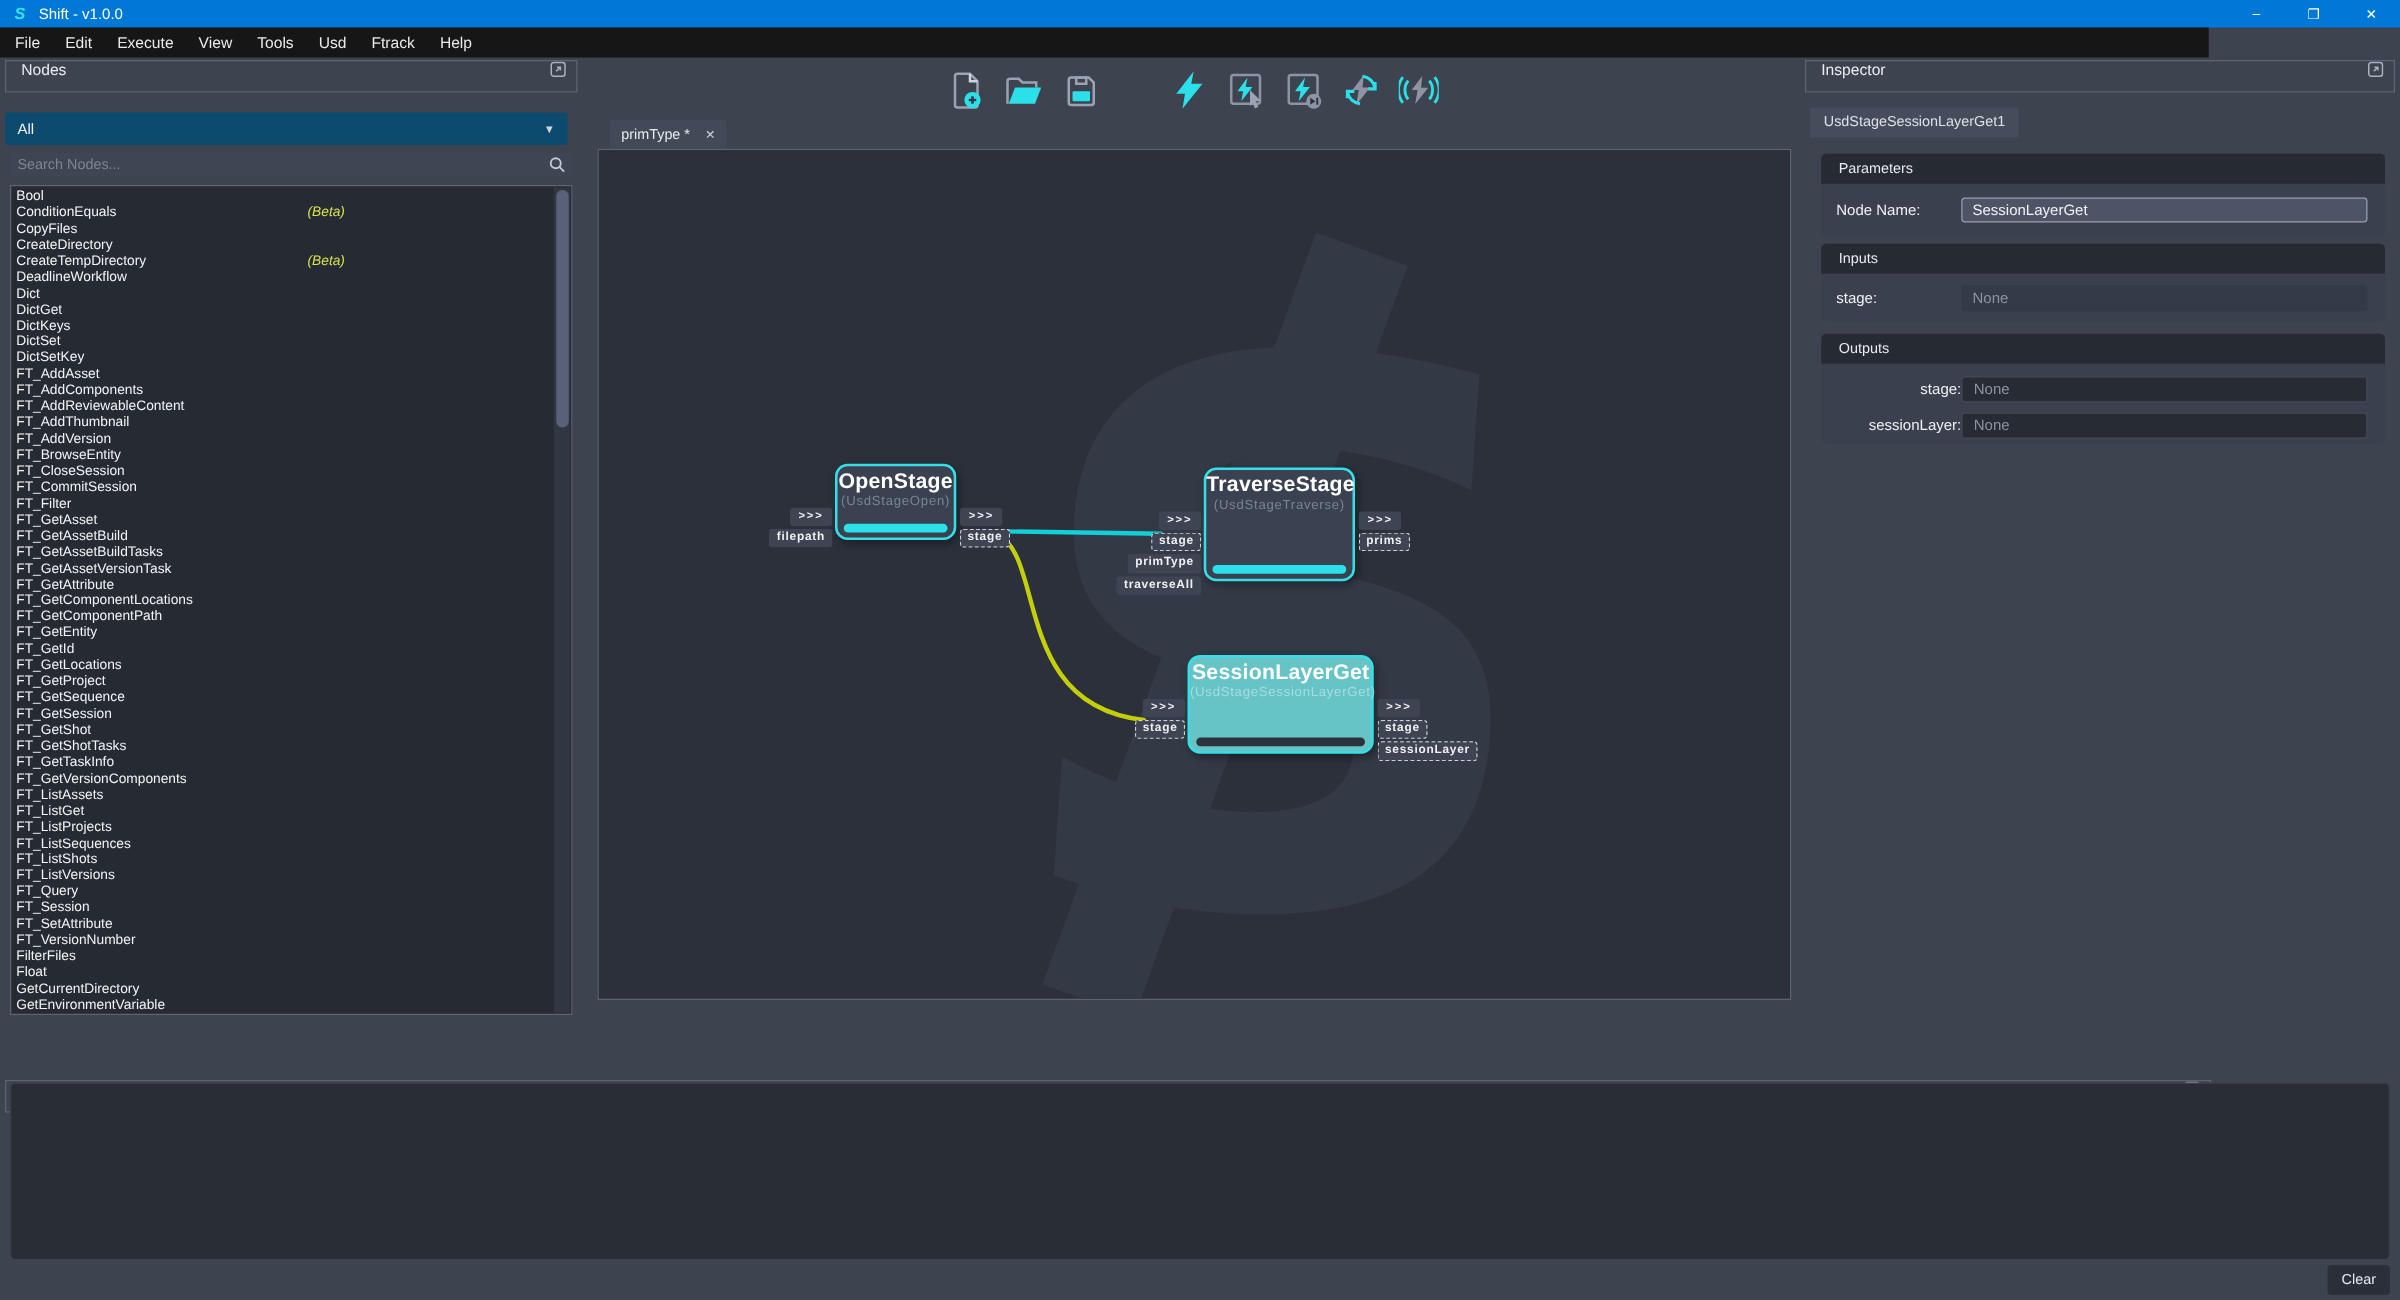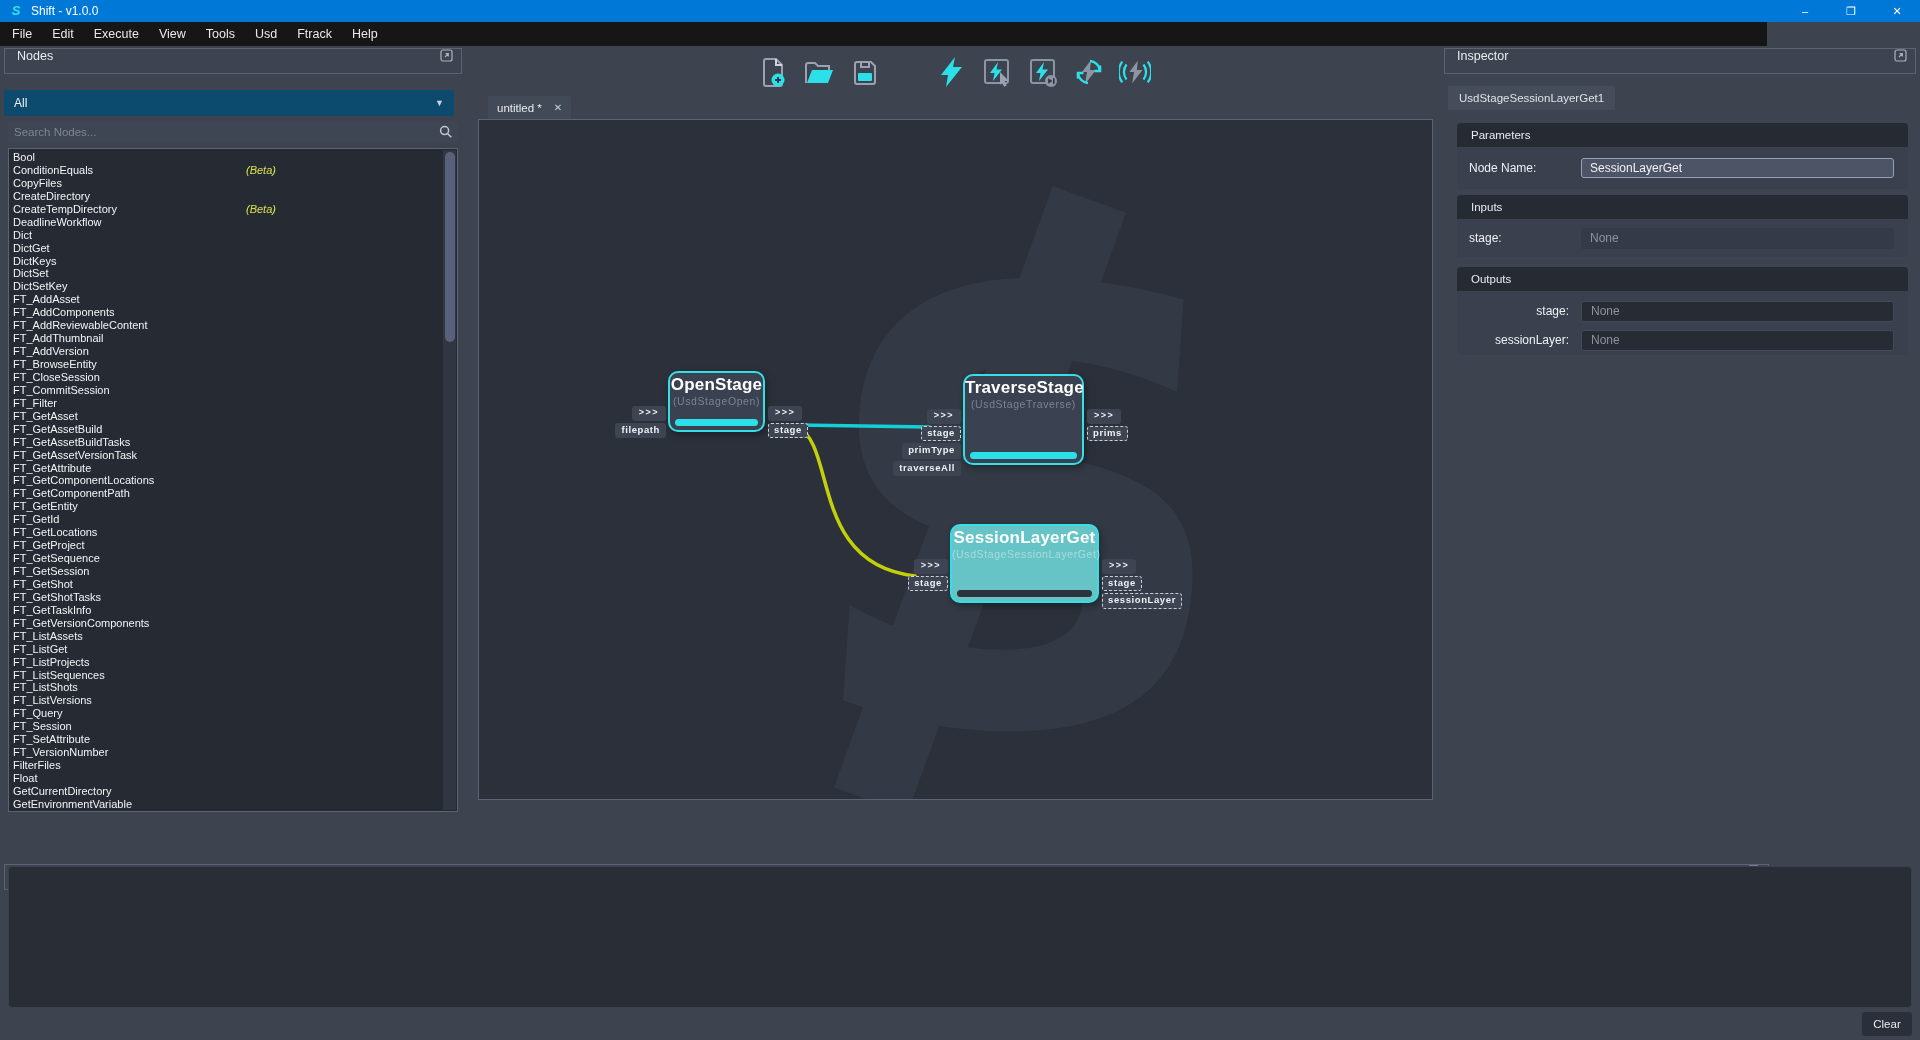--- a/index.html
+++ b/index.html
@@ -93,21 +93,21 @@
   .inspector-header { left:1444px; top:48px; width:472px; }
   .insp-node-id { position:absolute; left:1448px; top:86px; height:24px; background:#454c5a;
                   color:#dde1e7; font-size:11.5px; display:flex; align-items:center;
                   padding:0 11px; border-radius:1px; }
   .section { position:absolute; left:1457px; width:451px; background:#3a404d; border-radius:4px; }
   .section .sec-title { height:24px; background:#262a33; border-radius:4px 4px 0 0; color:#e8ebf0;
                         font-size:11.5px; display:flex; align-items:center; padding:0 14px; }
   .sec-params { top:123px; height:66px; }
   .sec-inputs { top:195px; height:62px; }
   .sec-outputs { top:267px; height:88px; }
-  .frow { display:grid; grid-template-columns:100px 1fr; gap:12px; align-items:center;
+  .frow { display:grid; grid-template-columns:100px 1fr; gap:0; align-items:center;
           padding:0 14px 0 12px; }
   .frow .flabel { color:#eef0f4; font-size:12px; white-space:nowrap; }
   .sec-outputs .flabel { text-align:right; }
   .name-input { height:20px; background:#4c5465; border:1px solid #97a0b0; border-radius:3px;
                 color:#f0f2f6; font-size:12px; padding:0 8px; width:100%;
                 font-family:"Liberation Sans",sans-serif; outline:none; }
   .ro-field { height:21px; border-radius:3px; color:#8d939e; font-size:12px; display:flex;
               align-items:center; padding:0 9px; }
   .ro-field.mid { background:#343a47; }
   .ro-field.dark { background:#262b34; border:1px solid #434a57; }
@@ -279,21 +279,21 @@
       <path d="M20,4 L11,16 h5 L14,28 L25,14 h-6 Z" fill="#8d95a5"></path>
       <path d="M8,8 a13,13 0 0 0 0,16" fill="none" stroke="#2be0e8" stroke-width="2.4"></path>
       <path d="M3.5,5 a18,18 0 0 0 0,22" fill="none" stroke="#2be0e8" stroke-width="2.4"></path>
       <path d="M26,8 a13,13 0 0 1 0,16" fill="none" stroke="#2be0e8" stroke-width="2.4"></path>
       <path d="M30.5,5 a18,18 0 0 1 0,22" fill="none" stroke="#2be0e8" stroke-width="2.4"></path>
     </svg>
   </div>
 </div>
 
 <div class="tab">
-  <span>untitled *</span>
+  <span>primType *</span>
   <span class="close">✕</span>
 </div>
 
 <div class="canvas">
   <div class="watermark-slash"></div>
   <div class="watermark-s">S</div>
   <svg class="edges">
     <path class="edge" d="M318,305 L450,307" stroke="#13cfd8"></path>
     <path class="edge" d="M318,307 C358,324 330,444 436,456" stroke="#c3cf08"></path>
   </svg>

